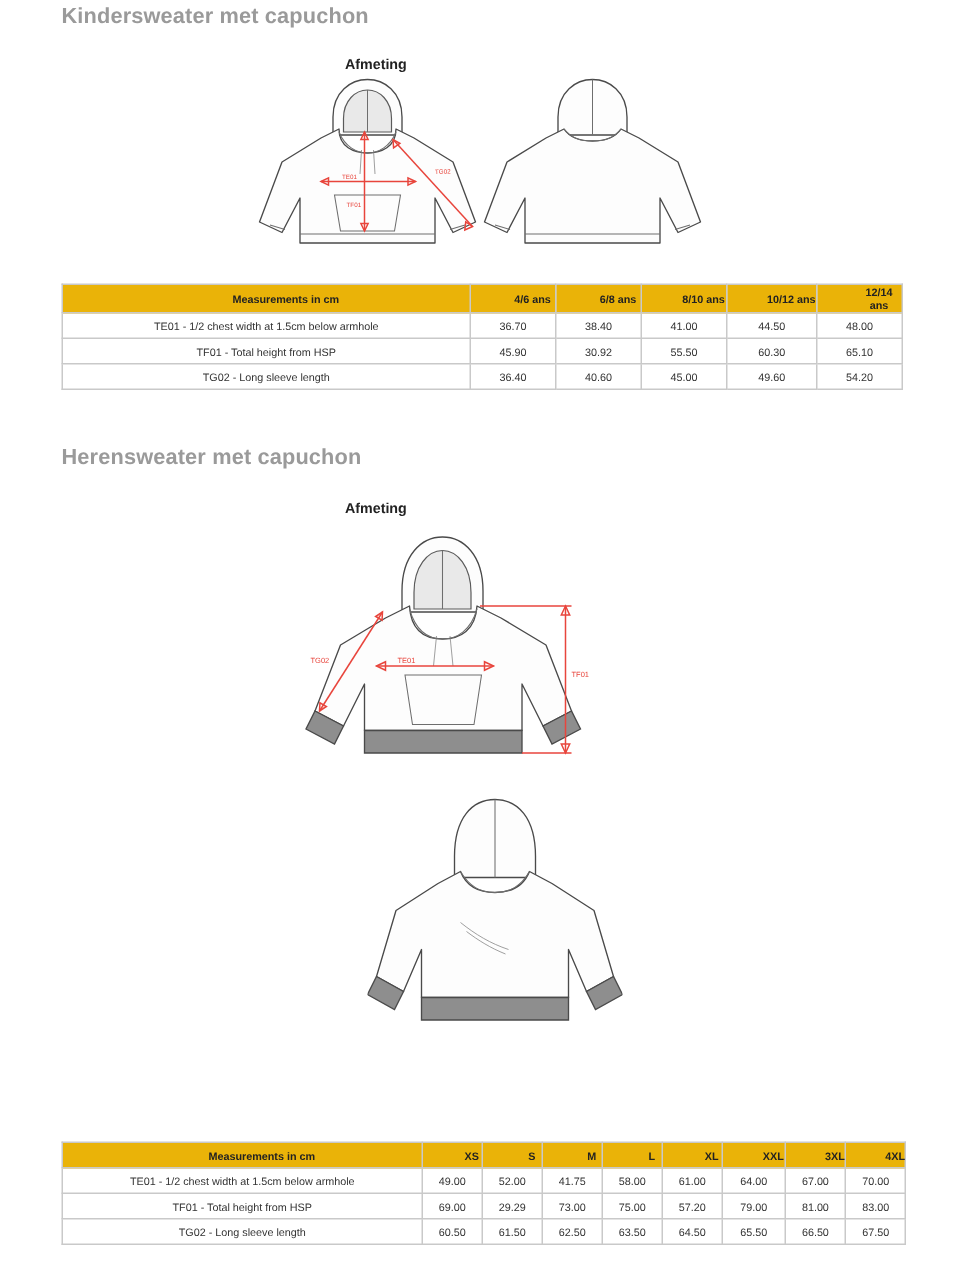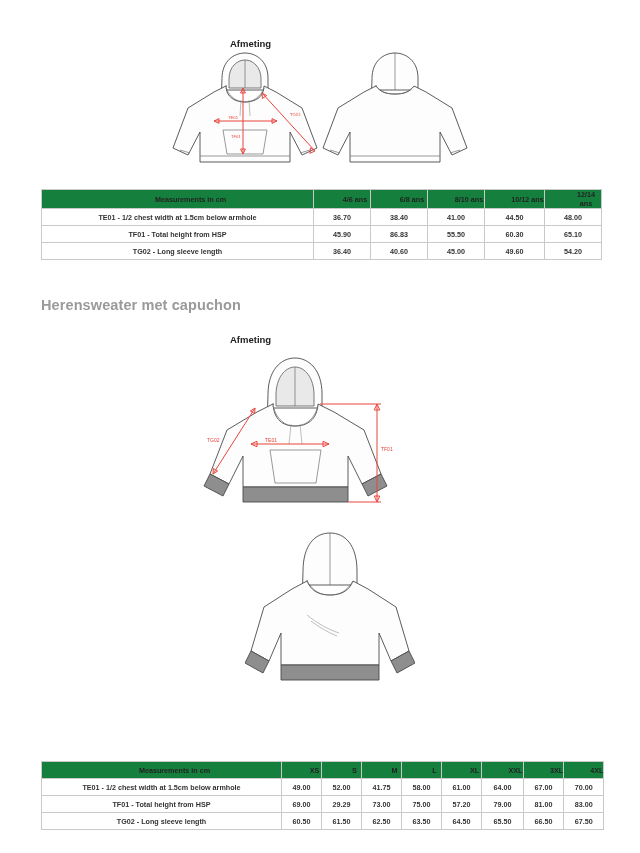--- a/index.html
+++ b/index.html
@@ -35,24 +35,24 @@
     border-collapse: collapse;
     font-size: 7.2px;
     color: #333;
     table-layout: fixed;
   }
   table td, table th {
     border: 1px solid #c9c9c9;
     padding: 0;
     height: 17px;
     text-align: center;
-    font-weight: bold;
+    font-weight: normal;
   }
   thead th {
-    background: #15803d;
+    background: #eab308;
     font-weight: bold;
     font-size: 7.2px;
     color: #222;
     padding-left: 26px;
   }
   .label-cell {
     text-align: center;
   }
   
   .art { position: absolute; }
@@ -64,20 +64,23 @@
   .cuff { fill: #8e8e8e; stroke: #4a4a4a; stroke-width: 0.9; }
   .detail { fill: none; stroke: #6e6e6e; stroke-width: 0.7; }
   .detail-thin { fill: none; stroke: #8a8a8a; stroke-width: 0.55; }
   .hoodlining { fill: #e9e9e9; stroke: #5a5a5a; stroke-width: 0.8; }
 </style>
 </head>
 <body>
 
 <div class="page">
 
+  <div style="position:absolute; left:41px; top:2px;">
+    <span class="section-title">Kindersweater met capuchon</span>
+  </div>
 
   <div style="position:absolute; left:230px; top:33px; width:180px;">
     <span class="afmeting">Afmeting</span>
   </div>
 
   <div class="art" style="left:130px; top:48px;">
     <svg width="380" height="130" viewBox="0 0 380 130">
 
       <g>
 
@@ -151,21 +154,21 @@
           <td class="label-cell">TE01 - 1/2 chest width at 1.5cm below armhole</td>
           <td>36.70</td>
           <td>38.40</td>
           <td>41.00</td>
           <td>44.50</td>
           <td>48.00</td>
         </tr>
         <tr>
           <td class="label-cell">TF01 - Total height from HSP</td>
           <td>45.90</td>
-          <td>86.83</td>
+          <td>30.92</td>
           <td>55.50</td>
           <td>60.30</td>
           <td>65.10</td>
         </tr>
         <tr>
           <td class="label-cell">TG02 - Long sleeve length</td>
           <td>36.40</td>
           <td>40.60</td>
           <td>45.00</td>
           <td>49.60</td>

